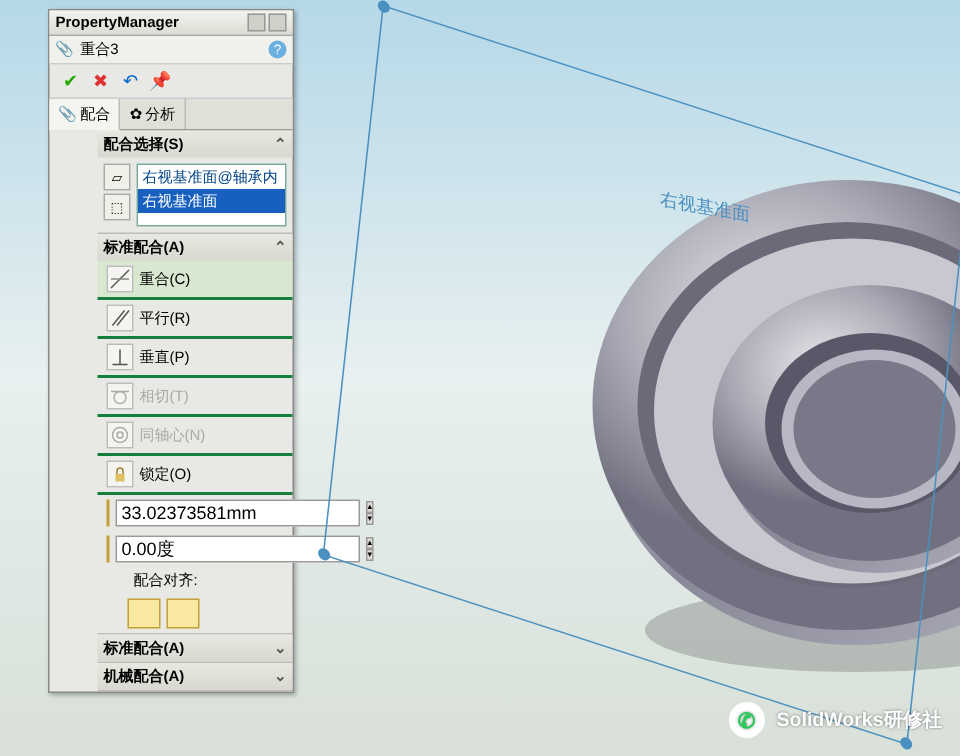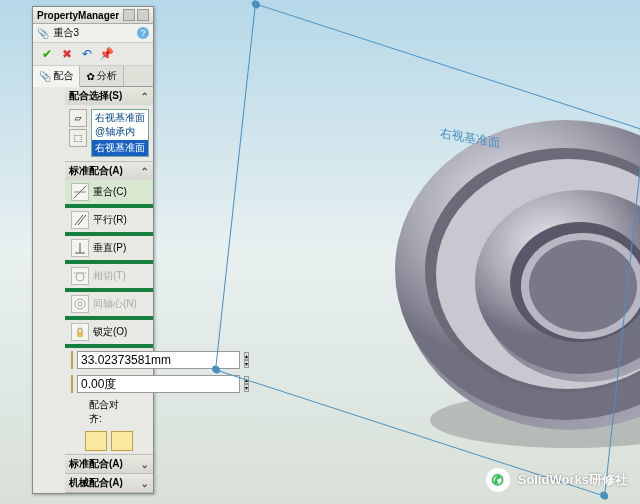--- a/index.html
+++ b/index.html
@@ -1,18 +1,18 @@
 <!DOCTYPE html>
 <html><head>
 <meta charset="utf-8">
 <style>
 * { margin:0; padding:0; box-sizing:border-box; font-family:"Microsoft YaHei",Arial,sans-serif; }
 body { width:640px; height:504px; background:linear-gradient(180deg,#b5d8e8 0%,#e8f0f0 50%,#d8e0d8 100%); position:relative; overflow:hidden; }
 
-.panel { position:absolute; left:32px; top:6px; width:122px; background:#e8e8e4; border:1px solid #888; box-shadow:1px 1px 3px rgba(0,0,0,0.3); }
+.panel { position:absolute; left:32px; top:6px; width:164px; background:#e8e8e4; border:1px solid #888; box-shadow:1px 1px 3px rgba(0,0,0,0.3); }
 .panel-header { background:linear-gradient(#f4f4f0,#dcdcd4); padding:2px 4px; font-size:10px; font-weight:bold; border-bottom:1px solid #aaa; display:flex; align-items:center; justify-content:space-between; }
 .panel-header-right { display:flex; gap:2px; }
 .hicon { width:12px; height:12px; background:#d0d0c8; border:1px solid #999; }
 
 .title-row { background:#f0f0ec; padding:2px 4px; border-bottom:1px solid #ccc; display:flex; align-items:center; gap:4px; font-size:10px; }
 .help-icon { width:12px; height:12px; border-radius:50%; background:#6bb0e0; color:#fff; font-size:9px; text-align:center; line-height:12px; margin-left:auto; }
 
 .action-row { padding:3px 6px; display:flex; gap:4px; border-bottom:1px solid #ccc; }
 .act { width:16px; height:16px; display:flex; align-items:center; justify-content:center; font-size:12px; cursor:pointer; }
 .ok { color:#2a0; } .cancel { color:#d33; } .undo { color:#06c; } .pin { color:#888; }
@@ -26,21 +26,21 @@
 .chev { font-size:10px; color:#555; }
 
 .sel-body { padding:4px; display:flex; gap:4px; }
 .sel-icons { display:flex; flex-direction:column; gap:2px; }
 .sel-ico { width:18px; height:18px; background:#f0f0e8; border:1px solid #aaa; font-size:9px; text-align:center; line-height:16px; cursor:pointer; }
 .sel-list { flex:1; background:#fff; border:1px solid #7a9; min-height:42px; font-size:10px; }
 .sel-item { padding:1px 3px; color:#048; }
 .sel-item.sel { background:#1860c0; color:#fff; }
 
 .std-body { padding:0; }
-.mate-row { display:flex; align-items:center; gap:4px; padding:3px 6px; border-bottom:4px solid #15803d; font-size:10px; cursor:pointer; }
+.mate-row { display:flex; align-items:center; gap:4px; padding:3px 6px; border-bottom:2px solid #15803d; font-size:10px; cursor:pointer; }
 .mate-row.active { background:#d8e8d0; }
 .mate-ico { width:18px; height:18px; border:1px solid #bbb; background:#f4f4f0; display:flex; align-items:center; justify-content:center; }
 .mate-ico svg { width:14px; height:14px; }
 
 .val-row { display:flex; align-items:center; gap:4px; padding:3px 6px; }
 .val-ico { width:18px; height:18px; background:#f8e8a0; border:1px solid #c0a040; }
 .val-input { flex:1; font-size:12px; padding:1px 3px; border:1px solid #999; }
 .spin { width:10px; display:flex; flex-direction:column; }
 .spin div { height:8px; background:#e0e0d8; border:1px solid #999; font-size:6px; text-align:center; line-height:6px; cursor:pointer; }
 

